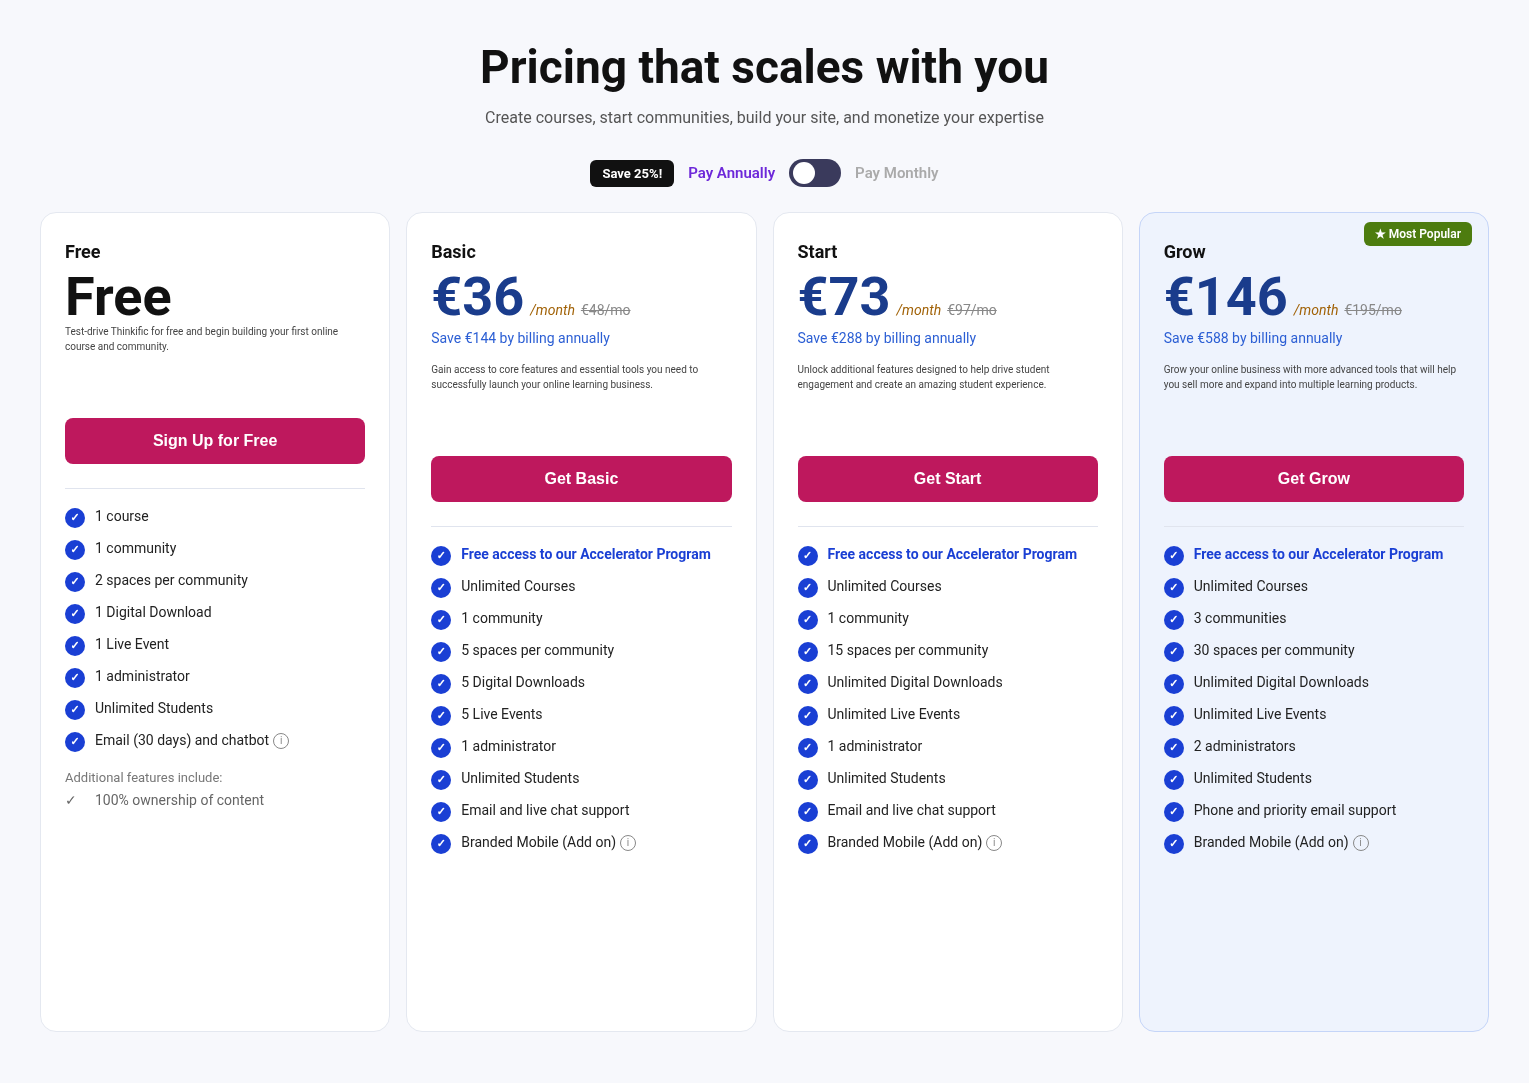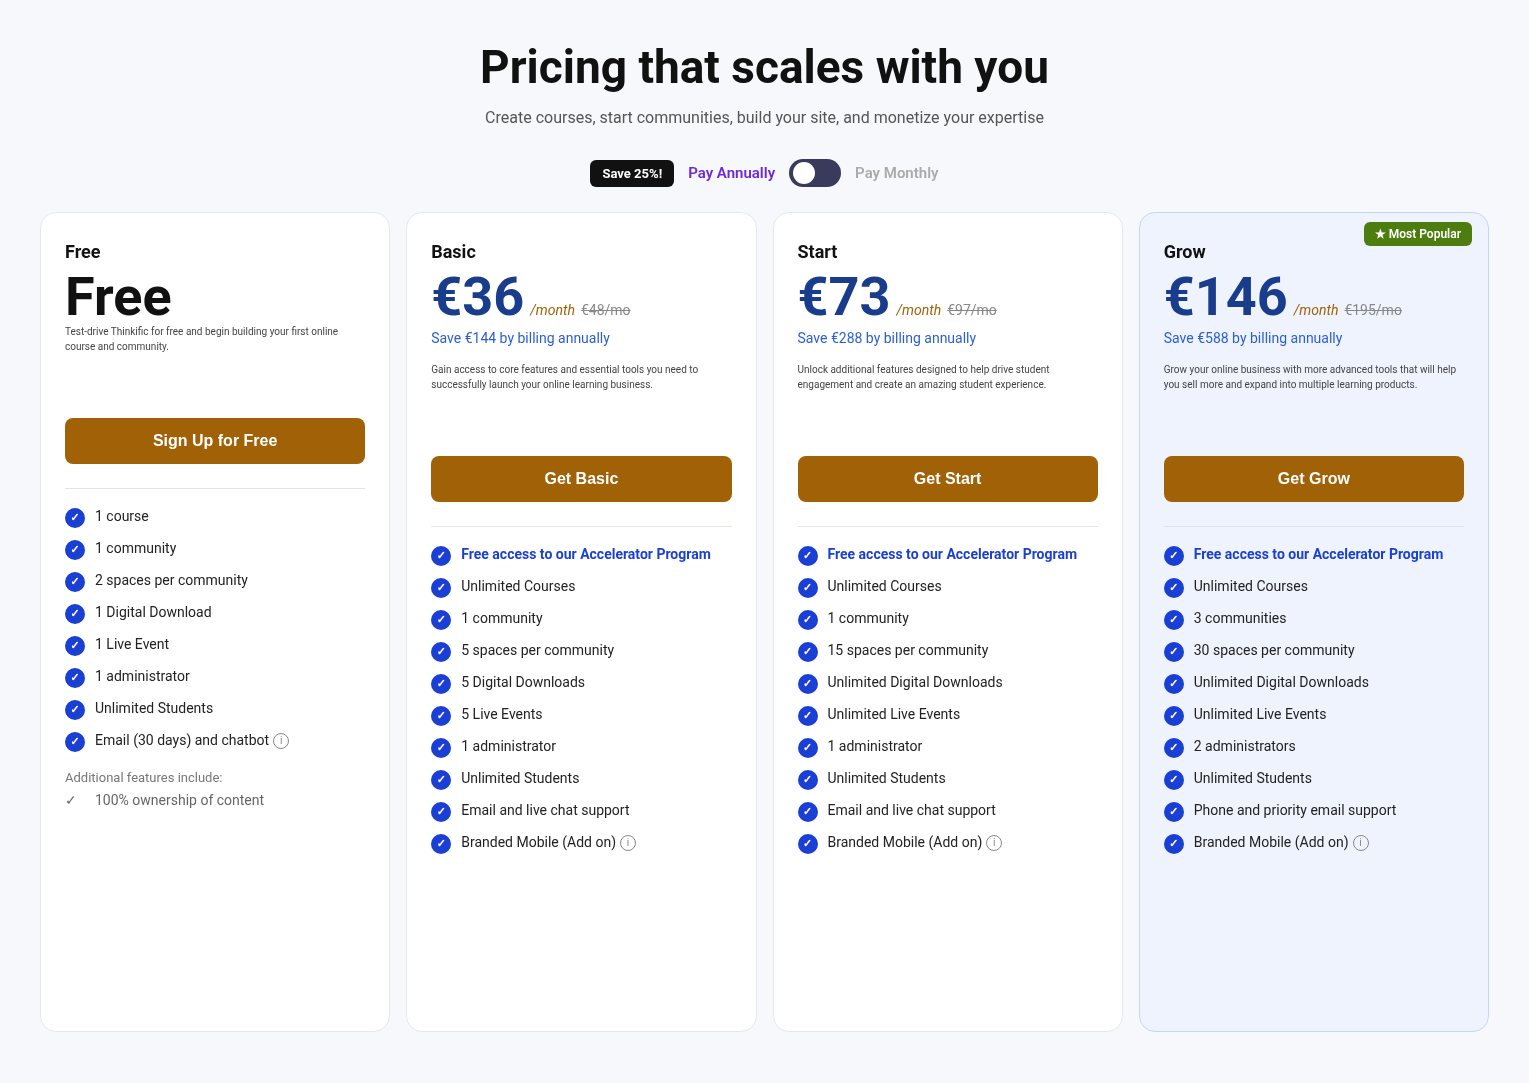--- a/index.html
+++ b/index.html
@@ -143,21 +143,21 @@
       font-size: 10px;
       color: #444;
       line-height: 1.5;
       margin-bottom: 22px;
       min-height: 72px;
     }
     .cta-button {
       display: block;
       width: 100%;
       padding: 14px;
-      background: #a16207;
+      background: #be185d;
       color: #fff;
       font-size: 16px;
       font-weight: 700;
       border: none;
       border-radius: 8px;
       cursor: pointer;
       text-align: center;
       margin-bottom: 24px;
     }
     .divider {

